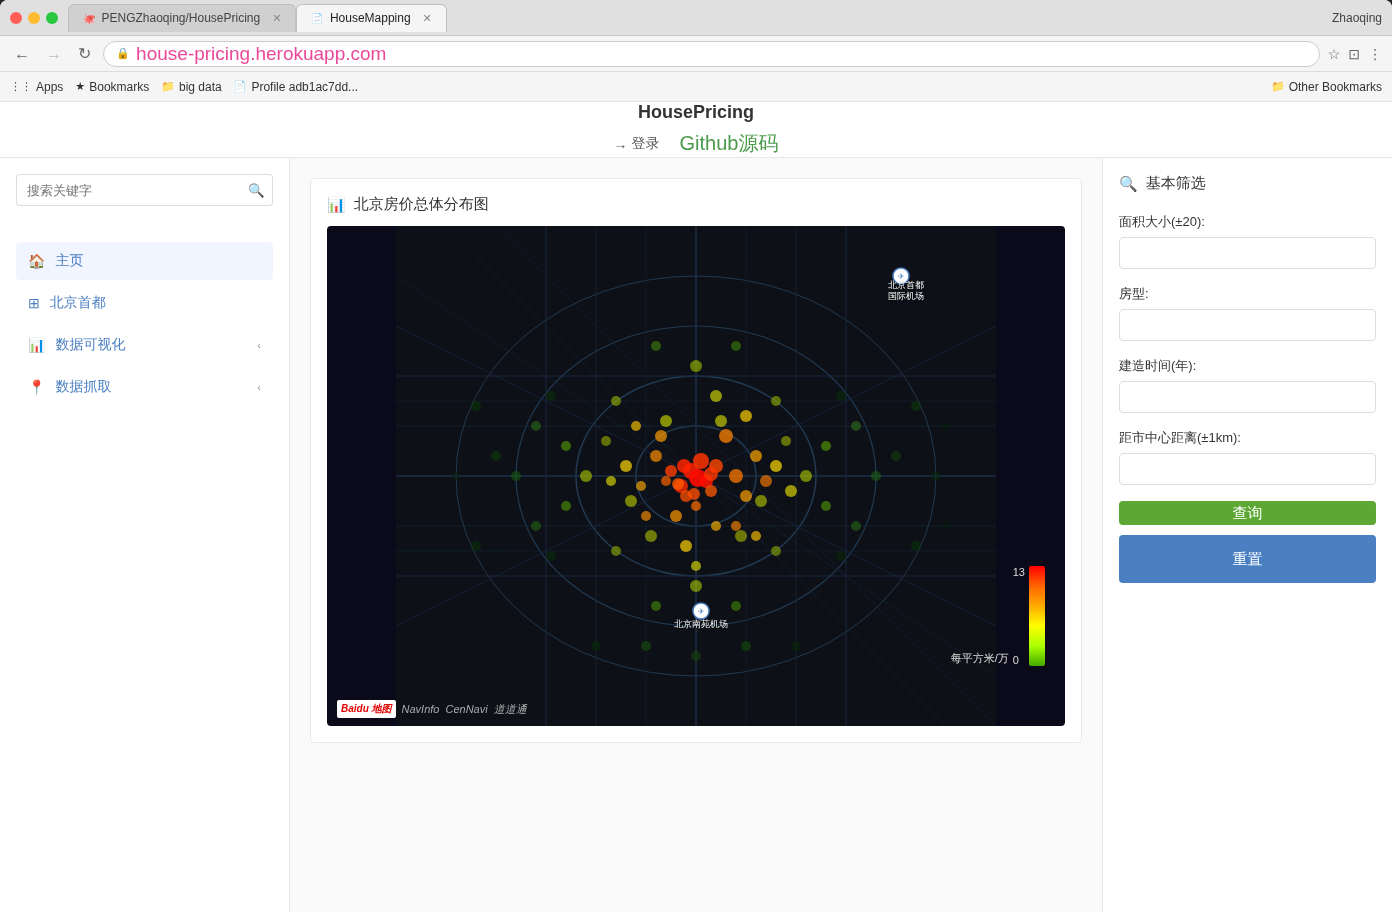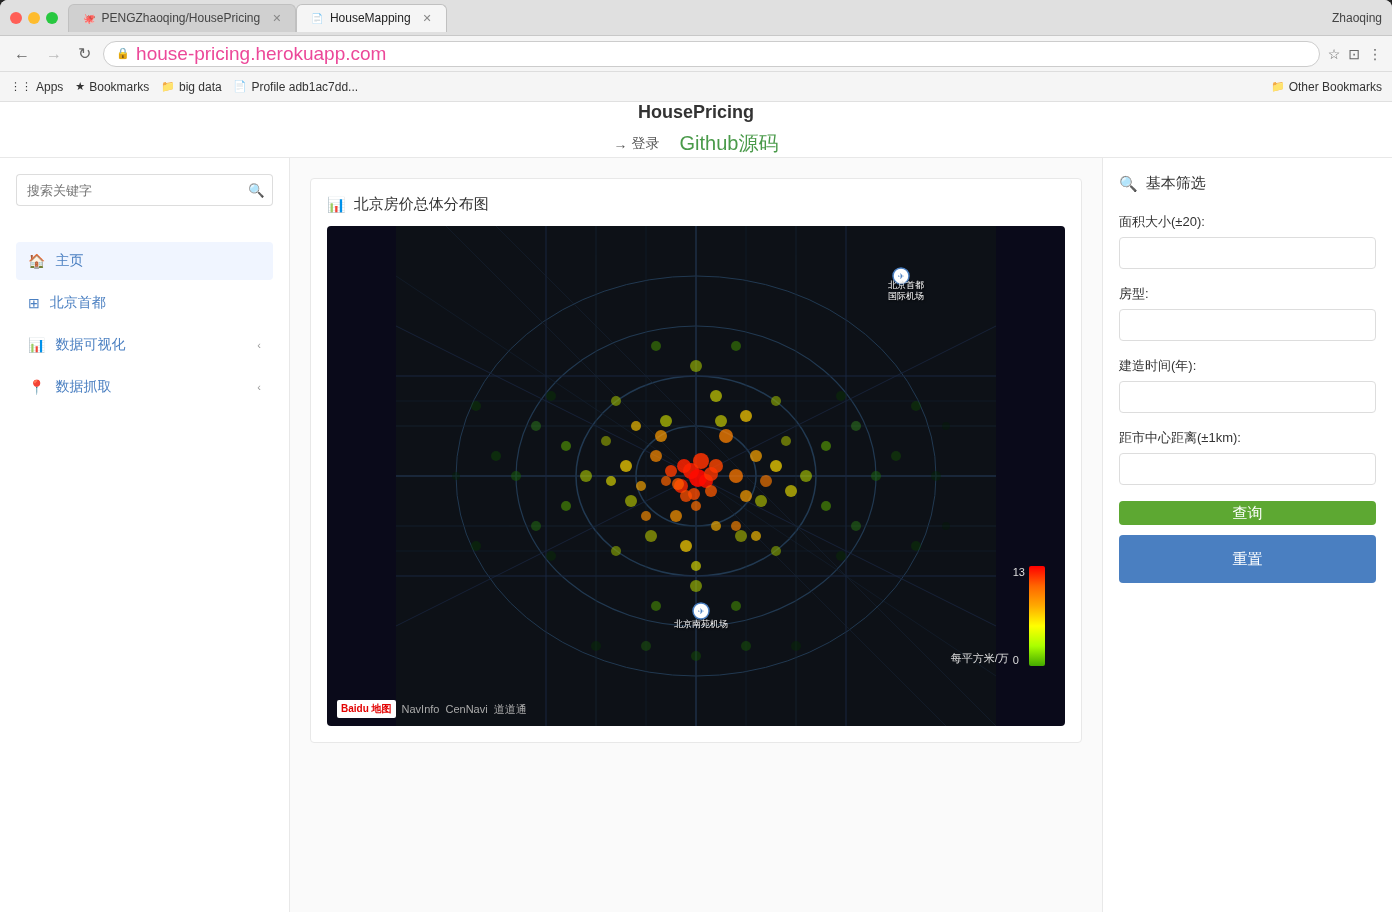--- a/index.html
+++ b/index.html
@@ -294,20 +294,21 @@
 
     .map-attribution {
       position: absolute;
       bottom: 8px;
       left: 10px;
       display: flex;
       align-items: center;
       gap: 6px;
       font-size: 11px;
       color: #aaa;
+      font-style: italic;
     }
 
     .baidu-logo {
       background: white;
       padding: 2px 4px;
       border-radius: 2px;
       font-size: 10px;
       font-weight: bold;
       color: #2932e1;
     }

